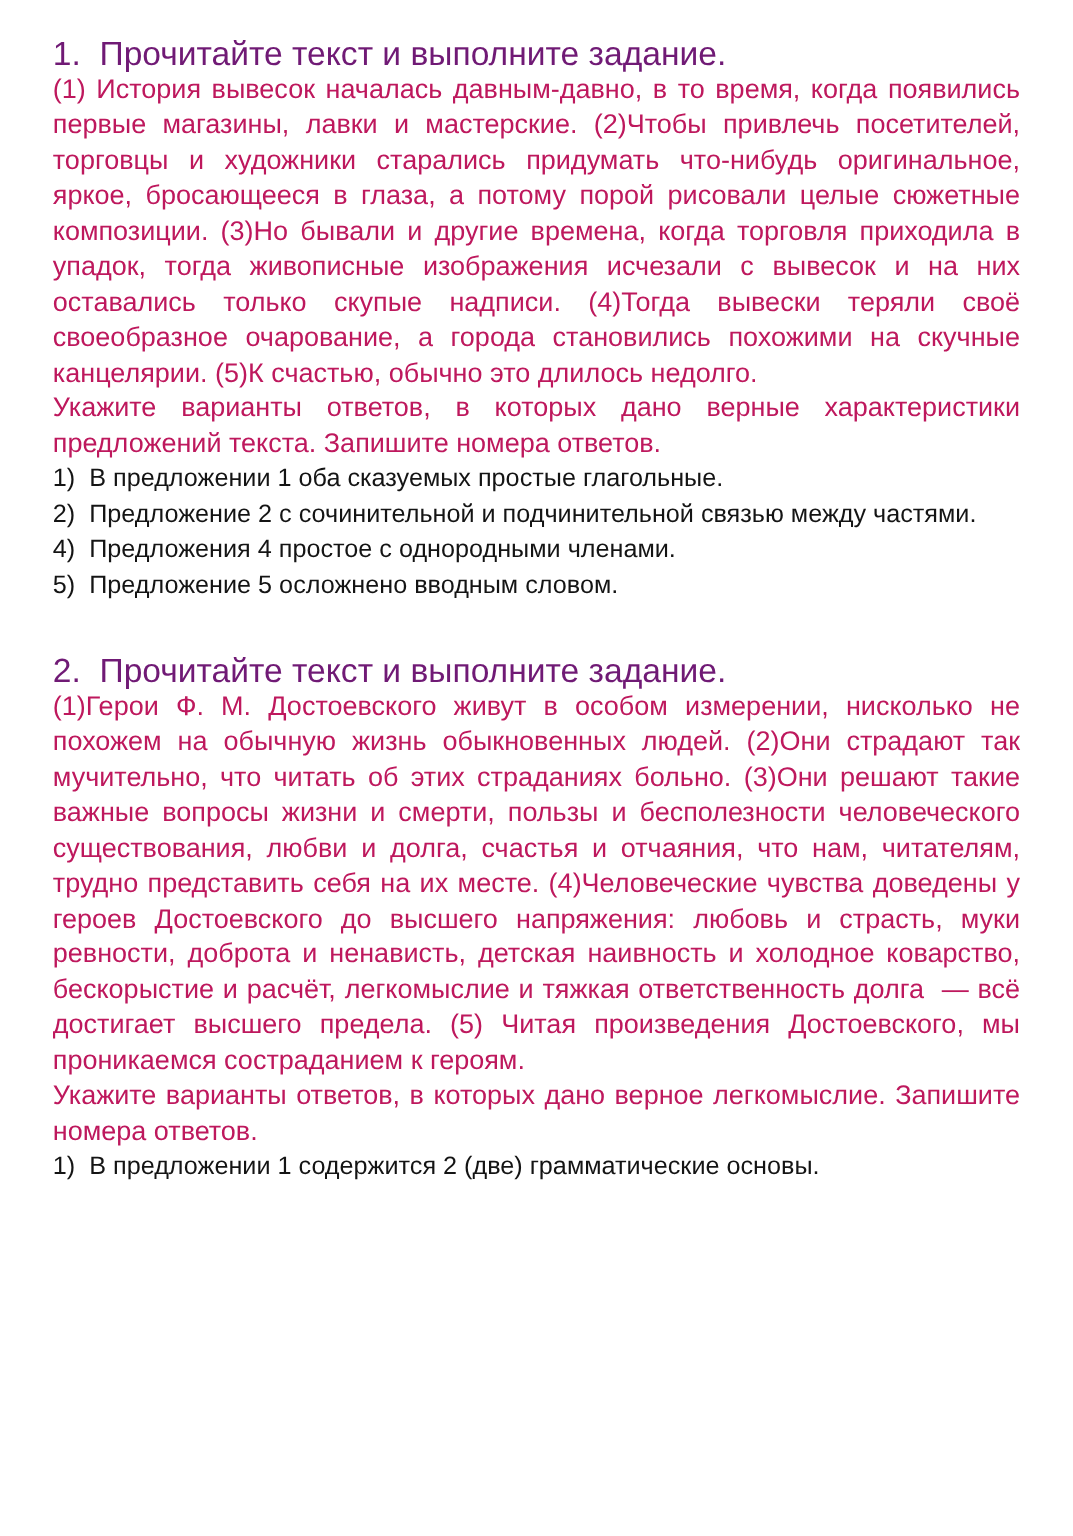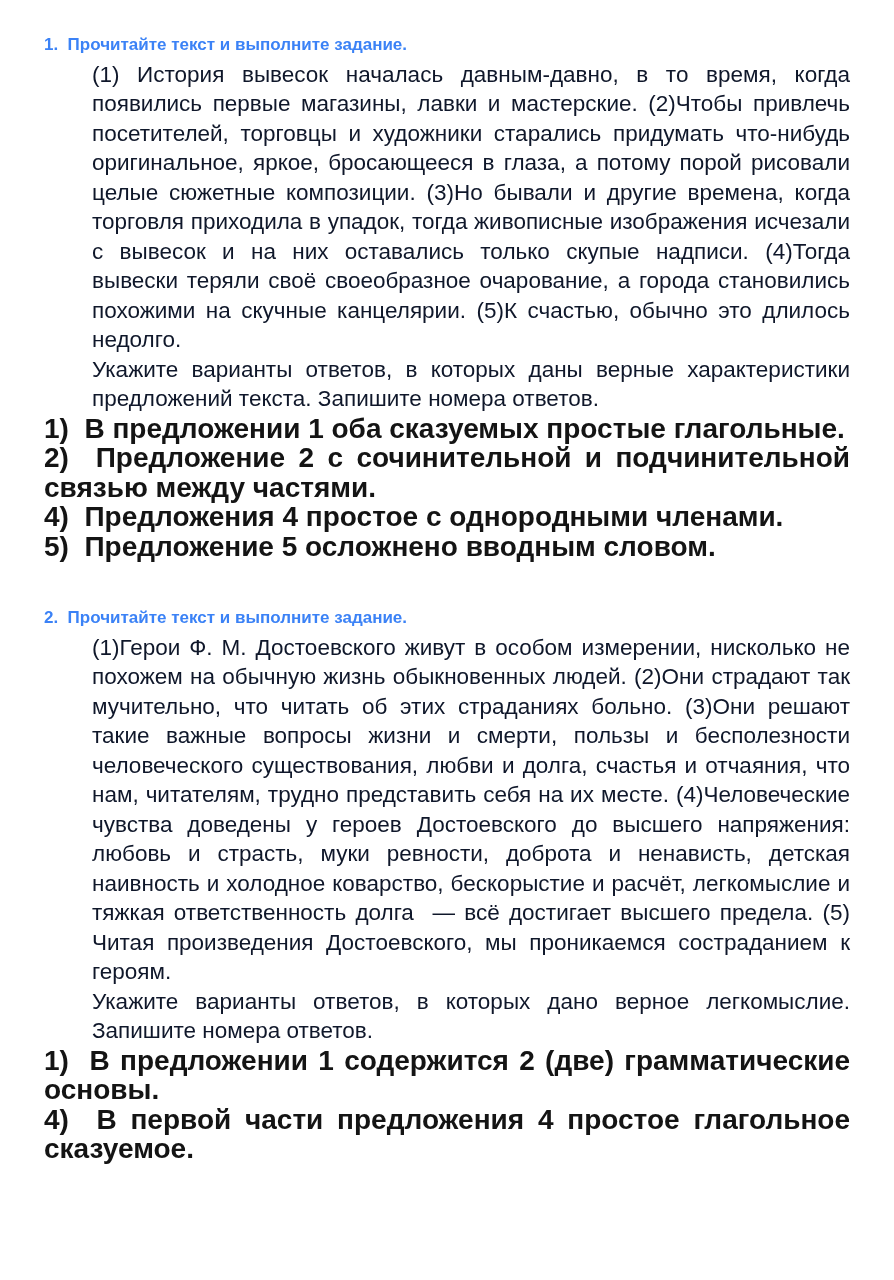--- a/index.html
+++ b/index.html
@@ -11,57 +11,55 @@
       width: 894px;
       min-height: 1280px;
       background: #ffffff;
       color: #1c1c1c;
       padding: 30px 44px 40px 44px;
       overflow: hidden;
     }
     .task { margin: 0; }
     .task + .task { margin-top: 42px; }
     .heading {
-      font-size: 17px;
+      font-size: 28px;
       line-height: 29.5px;
-      font-weight: 700;
-      color: #3b82f6;
+      font-weight: 400;
+      color: #701a75;
     }
     .body-text {
       font-size: 22.5px;
       line-height: 29.5px;
       text-align: justify;
       font-weight: 400;
-      color: #0f172a;
-      margin-left: 48px;
+      color: #be185d;
     }
     .option {
-      font-size: 28px;
+      font-size: 21px;
       line-height: 29.5px;
       text-align: justify;
-      font-weight: 700;
+      font-weight: 400;
       color: #141414;
     }
   </style>
 </head>
 <body>
 
 <div class="page">
 
   <section class="task">
     <h2 class="heading">1.&nbsp; Прочитайте текст и выполните задание.</h2>
     <p class="body-text">(1) История вывесок началась давным-давно, в то время, когда появились первые магазины, лавки и мастерские. (2)Чтобы привлечь посетителей, торговцы и художники старались придумать что-нибудь оригинальное, яркое, бросающееся в глаза, а потому порой рисовали целые сюжетные композиции. (3)Но бывали и другие времена, когда торговля приходила в упадок, тогда живописные изображения исчезали с вывесок и на них оставались только скупые надписи. (4)Тогда вывески теряли своё своеобразное очарование, а города становились похожими на скучные канцелярии. (5)К счастью, обычно это длилось недолго.</p>
-    <p class="body-text">Укажите варианты ответов, в которых даны верные характеристики предложений текста. Запишите номера ответов.</p>
+    <p class="body-text">Укажите варианты ответов, в которых дано верные характеристики предложений текста. Запишите номера ответов.</p>
     <p class="option">1)&nbsp; В предложении 1 оба сказуемых простые глагольные.</p>
     <p class="option">2)&nbsp; Предложение 2&nbsp;с сочинительной и подчинительной связью между частями.</p>
     <p class="option">4)&nbsp; Предложения 4 простое с однородными членами.</p>
     <p class="option">5)&nbsp; Предложение 5 осложнено вводным словом.</p>
   </section>
 
   <section class="task">
     <h2 class="heading">2.&nbsp; Прочитайте текст и выполните задание.</h2>
     <p class="body-text">(1)Герои Ф.&nbsp;М.&nbsp;Достоевского живут в особом измерении, нисколько не похожем на обычную жизнь обыкновенных людей. (2)Они страдают так мучительно, что читать об этих страданиях больно. (3)Они решают такие важные вопросы жизни и смерти, пользы и бесполезности человеческого существования, любви и долга, счастья и отчаяния, что нам, читателям, трудно представить себя на их месте. (4)Человеческие чувства доведены у героев Достоевского до высшего напряжения: любовь и страсть, муки ревности, доброта и ненависть, детская наивность и холодное коварство, бескорыстие и расчёт, легкомыслие и тяжкая ответственность долга&nbsp; — всё достигает высшего предела. (5) Читая произведения Достоевского, мы проникаемся состраданием к героям.</p>
     <p class="body-text">Укажите варианты ответов, в которых дано верное легкомыслие. Запишите номера ответов.</p>
     <p class="option">1)&nbsp; В предложении 1 содержится 2 (две) грамматические основы.</p>
-    <p class="option">4)&nbsp; В первой части предложения 4 простое глагольное сказуемое.</p>
   </section>
 
 </div>
 
 </body></html>

